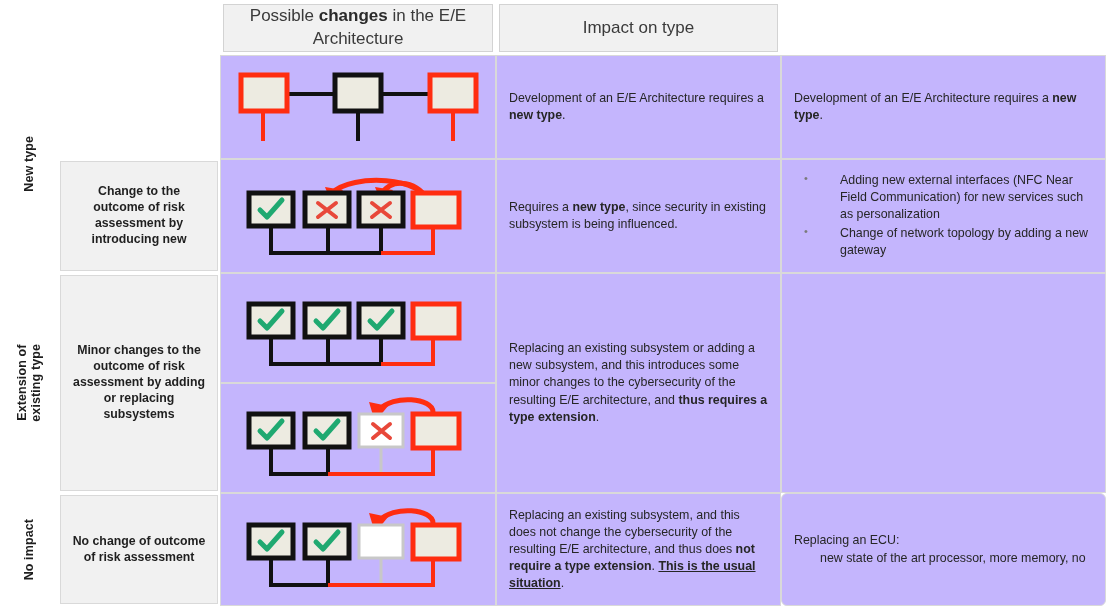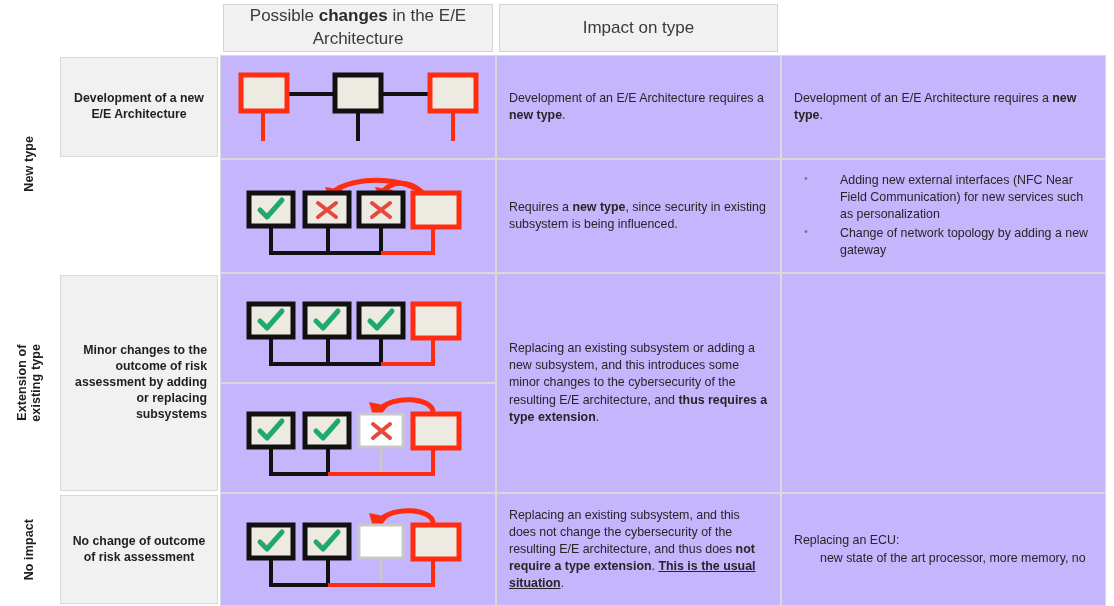--- a/index.html
+++ b/index.html
@@ -143,23 +143,20 @@
     <span>New type</span>
   </div>
   <div class="grouplabel two" style="grid-column:1; grid-row:4 / span 2;">
     <span>Extension of
 existing type</span>
   </div>
   <div class="grouplabel" style="grid-column:1; grid-row:6;">
     <span>No impact</span>
   </div>
 
-  <div class="rowdesc" style="grid-column:2; grid-row:2;">
-    <span>Development of a new E/E Architecture</span>
-  </div>
 
   <div class="cell diagramcell" style="grid-column:3; grid-row:2;">
     <svg width="250" height="92" viewBox="0 0 250 92">
 
       <line x1="55" y1="33" x2="100" y2="33" stroke="#111111" stroke-width="4"></line>
       <line x1="150" y1="33" x2="196" y2="33" stroke="#111111" stroke-width="4"></line>
 
       <line x1="30" y1="50" x2="30" y2="80" stroke="#FF2D10" stroke-width="4"></line>
       <line x1="125" y1="50" x2="125" y2="80" stroke="#111111" stroke-width="4"></line>
       <line x1="220" y1="50" x2="220" y2="80" stroke="#FF2D10" stroke-width="4"></line>
@@ -171,20 +168,23 @@
   </div>
 
   <div class="cell" style="grid-column:4; grid-row:2;">
     <div><span>Development of an E/E Architecture requires a </span><b>new type</b><span>.</span></div>
   </div>
 
   <div class="cell" style="grid-column:5; grid-row:2;">
     <div><span>Development of an E/E Architecture requires a </span><b>new type</b><span>.</span></div>
   </div>
 
+  <div class="rowdesc" style="grid-column:2; grid-row:3;">
+    <span>Change to the outcome of risk assessment by introducing new</span>
+  </div>
 
   <div class="cell diagramcell" style="grid-column:3; grid-row:3;">
     <svg width="250" height="102" viewBox="0 0 250 102">
 
       <path d="M38 60 L38 88 L148 88" fill="none" stroke="#111111" stroke-width="4"></path>
       <line x1="95" y1="60" x2="95" y2="88" stroke="#111111" stroke-width="4"></line>
       <line x1="148" y1="60" x2="148" y2="88" stroke="#111111" stroke-width="4"></line>
       <path d="M148 88 L200 88 L200 58" fill="none" stroke="#FF2D10" stroke-width="4"></path>
 
       <path d="M196 38 C 190 12, 120 8, 99 28" fill="none" stroke="#FF2D10" stroke-width="5" stroke-linecap="round"></path>
@@ -207,21 +207,21 @@
     <ul class="bullets">
       <li>Adding new external interfaces (NFC Near Field Communication) for new services such as personalization</li>
       <li>Change of network topology by adding a new gateway</li>
     </ul>
   </div>
 
   <div class="cell" style="grid-column:4; grid-row:3;">
     <div><span>Requires a </span><b>new type</b><span>, since security in existing subsystem is being influenced.</span></div>
   </div>
 
-  <div class="rowdesc" style="grid-column:2; grid-row:4 / span 2;text-align:right;">
+  <div class="rowdesc" style="grid-column:2; grid-row:4 / span 2;">
     <span>Minor changes to the outcome of risk assessment by adding or replacing subsystems</span>
   </div>
 
   <div class="cell diagramcell" style="grid-column:3; grid-row:4;">
     <svg width="250" height="96" viewBox="0 0 250 96">
       <path d="M38 58 L38 84 L148 84" fill="none" stroke="#111111" stroke-width="4"></path>
       <line x1="95" y1="58" x2="95" y2="84" stroke="#111111" stroke-width="4"></line>
       <line x1="148" y1="58" x2="148" y2="84" stroke="#111111" stroke-width="4"></line>
       <path d="M148 84 L200 84 L200 56" fill="none" stroke="#FF2D10" stroke-width="4"></path>
       <rect x="16" y="24" width="44" height="33" fill="#EDEBE1" stroke="#111111" stroke-width="5"></rect>
@@ -280,18 +280,18 @@
       <rect x="180" y="24" width="46" height="34" fill="#EDEBE1" stroke="#FF2D10" stroke-width="5"></rect>
       <path d="M27 41 L34 48 L49 31" fill="none" stroke="#1FA971" stroke-width="5" stroke-linecap="round" stroke-linejoin="round"></path>
       <path d="M83 41 L90 48 L105 31" fill="none" stroke="#1FA971" stroke-width="5" stroke-linecap="round" stroke-linejoin="round"></path>
     </svg>
   </div>
 
   <div class="cell" style="grid-column:4; grid-row:6;">
     <div><span>Replacing an existing subsystem, and this does not change the cybersecurity of the resulting E/E architecture, and thus does </span><b>not require a type extension</b><span>. </span><b><u>This is the usual situation</u></b><span>.</span></div>
   </div>
 
-  <div class="cell" style="grid-column:5; grid-row:6;">
+  <div class="cell" style="grid-column:5; grid-row:6;border-radius:6px;">
     <div>Replacing an ECU:</div>
     <div class="indented">new state of the art processor, more memory, no</div>
   </div>
 
 </div>
 
 </body></html>

